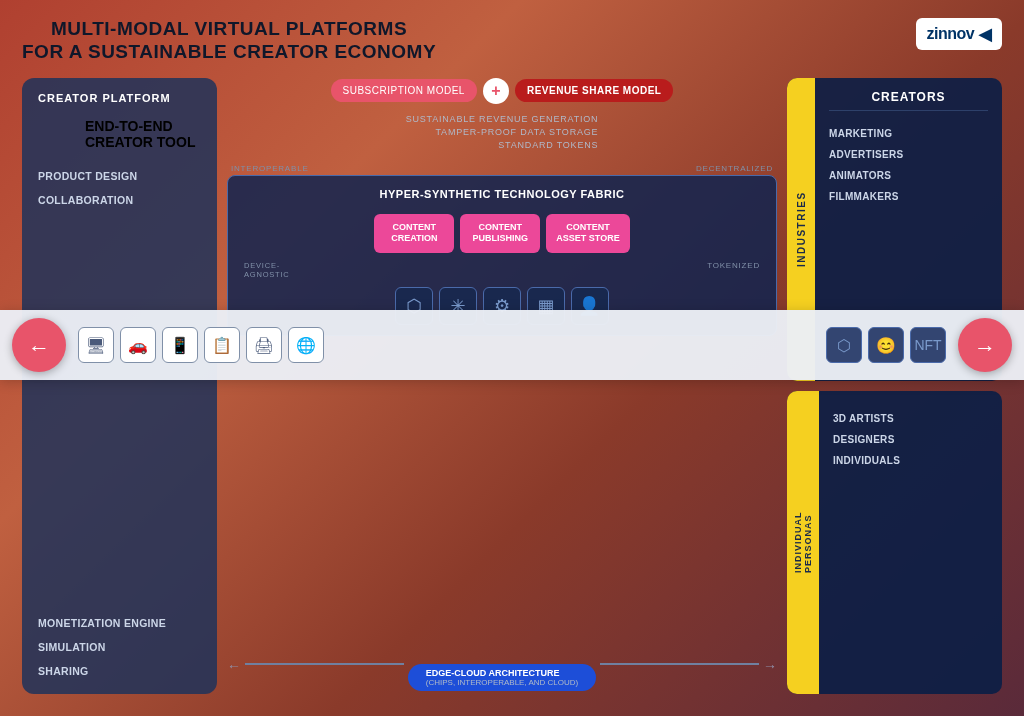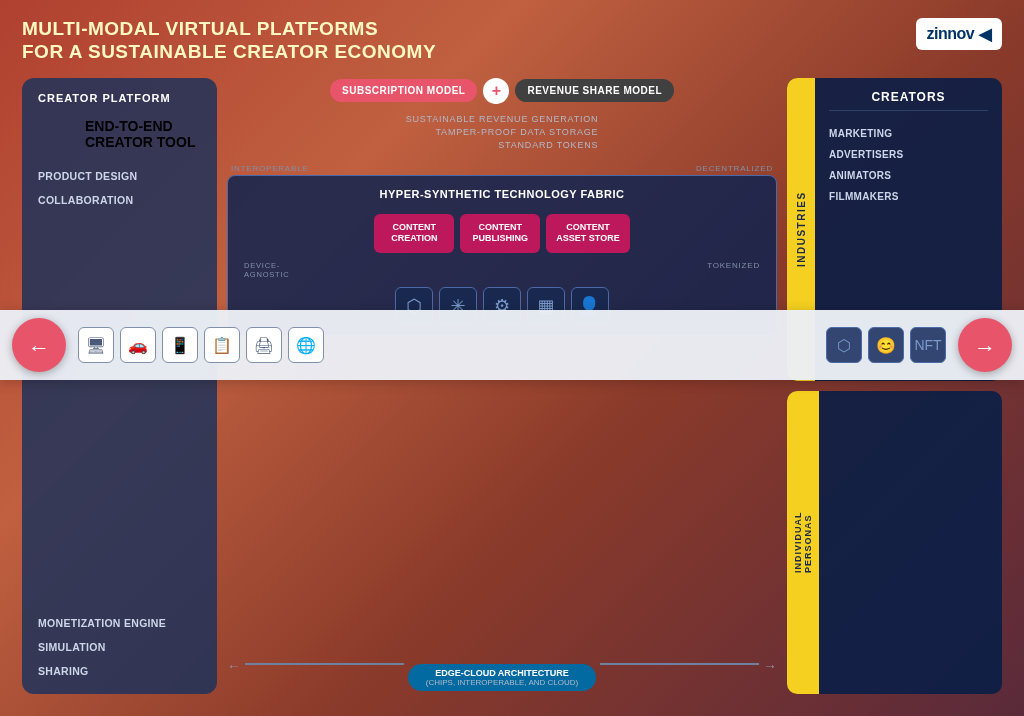--- a/index.html
+++ b/index.html
@@ -26,26 +26,27 @@
     }
 
     
     .header {
       display: flex;
       justify-content: space-between;
       align-items: flex-start;
       margin-bottom: 14px;
     }
     .main-title {
-      color: #fef9c3;
+      color: #0f172a;
       font-size: 20px;
       font-weight: 900;
       line-height: 1.25;
       text-transform: uppercase;
       letter-spacing: 0.5px;
+      text-align: center;
     }
     .logo-box {
       background: white;
       border-radius: 6px;
       padding: 5px 10px;
       display: flex;
       align-items: center;
       gap: 4px;
     }
     .logo-text {
@@ -116,40 +117,40 @@
     .subscription-row {
       display: flex;
       align-items: center;
       gap: 6px;
       margin-bottom: 10px;
     }
     .subscription-badge {
       background: #e8546a;
       color: white;
       font-size: 10px;
-      font-weight: 700;
+      font-weight: 400;
       text-transform: uppercase;
       padding: 6px 12px;
       border-radius: 20px;
       letter-spacing: 0.5px;
     }
     .plus-circle {
       width: 26px;
       height: 26px;
       background: white;
       border-radius: 50%;
       display: flex;
       align-items: center;
       justify-content: center;
       color: #e8546a;
       font-size: 16px;
       font-weight: 900;
     }
     .revenue-badge {
-      background: #404040;
+      background: #b91c1c;
       color: white;
       font-size: 10px;
       font-weight: 800;
       text-transform: uppercase;
       padding: 6px 12px;
       border-radius: 20px;
       letter-spacing: 0.5px;
     }
 
     .features-list {
@@ -197,21 +198,21 @@
       border: 1.5px solid #8090a8;
       border-radius: 6px;
       display: flex;
       align-items: center;
       justify-content: center;
       font-size: 16px;
       color: #4a5a7a;
       background: white;
     }
     .content-card {
-      background: #be185d;
+      background: #ec4899;
       border-radius: 6px;
       padding: 8px 10px;
       text-align: center;
       min-width: 80px;
     }
     .content-card-title {
       color: white;
       font-size: 9px;
       font-weight: 800;
       text-transform: uppercase;
@@ -406,21 +407,21 @@
           <div class="bottom-icon-item">⚙</div>
           <div class="bottom-icon-item">▦</div>
           <div class="bottom-icon-item">👤</div>
         </div>
       </div>
 
       <div style="margin-top:auto; padding-top:10px; display:flex; flex-direction:column; align-items:center;">
         <div style="display:flex; align-items:center; width:100%; margin-bottom:3px;">
           <span style="color:#9090a8; font-size:14px;">←</span>
           <div style="flex:1; height:1.5px; background:#7080a0; margin:0 4px;"></div>
-          <div style="background:#0369a1; border-radius:14px; padding:4px 18px; text-align:center;margin-top:26px;">
+          <div style="background:#1d4ed8; border-radius:14px; padding:4px 18px; text-align:left;margin-top:26px;">
             <div style="color:white; font-size:9px; font-weight:800; text-transform:uppercase;">EDGE-CLOUD ARCHITECTURE</div>
             <div style="color:#b0bac8; font-size:8px;">(CHIPS, INTEROPERABLE, AND CLOUD)</div>
           </div>
           <div style="flex:1; height:1.5px; background:#7080a0; margin:0 4px;"></div>
           <span style="color:#9090a8; font-size:14px;">→</span>
         </div>
       </div>
     </div>
 
     <div class="right-panel">
@@ -431,20 +432,25 @@
           <div class="right-card-header">CREATORS</div>
           <div class="right-card-item">MARKETING</div>
           <div class="right-card-item">ADVERTISERS</div>
           <div class="right-card-item">ANIMATORS</div>
           <div class="right-card-item">FILMMAKERS</div>
         </div>
       </div>
 
       <div class="right-card" style="flex:1;">
         <div class="right-card-sidebar" style="font-size:9px; letter-spacing:1px;">INDIVIDUAL<br style="writing-mode:vertical-rl">PERSONAS</div>
+        <div class="right-card-content">
+          <div class="right-card-item" style="padding-top:10px;">3D ARTISTS</div>
+          <div class="right-card-item">DESIGNERS</div>
+          <div class="right-card-item">INDIVIDUALS</div>
+        </div>
       </div>
     </div>
 
   </div>
 
   <div style="
     position: absolute;
     top: 310px;
     left: 0;
     right: 0;

